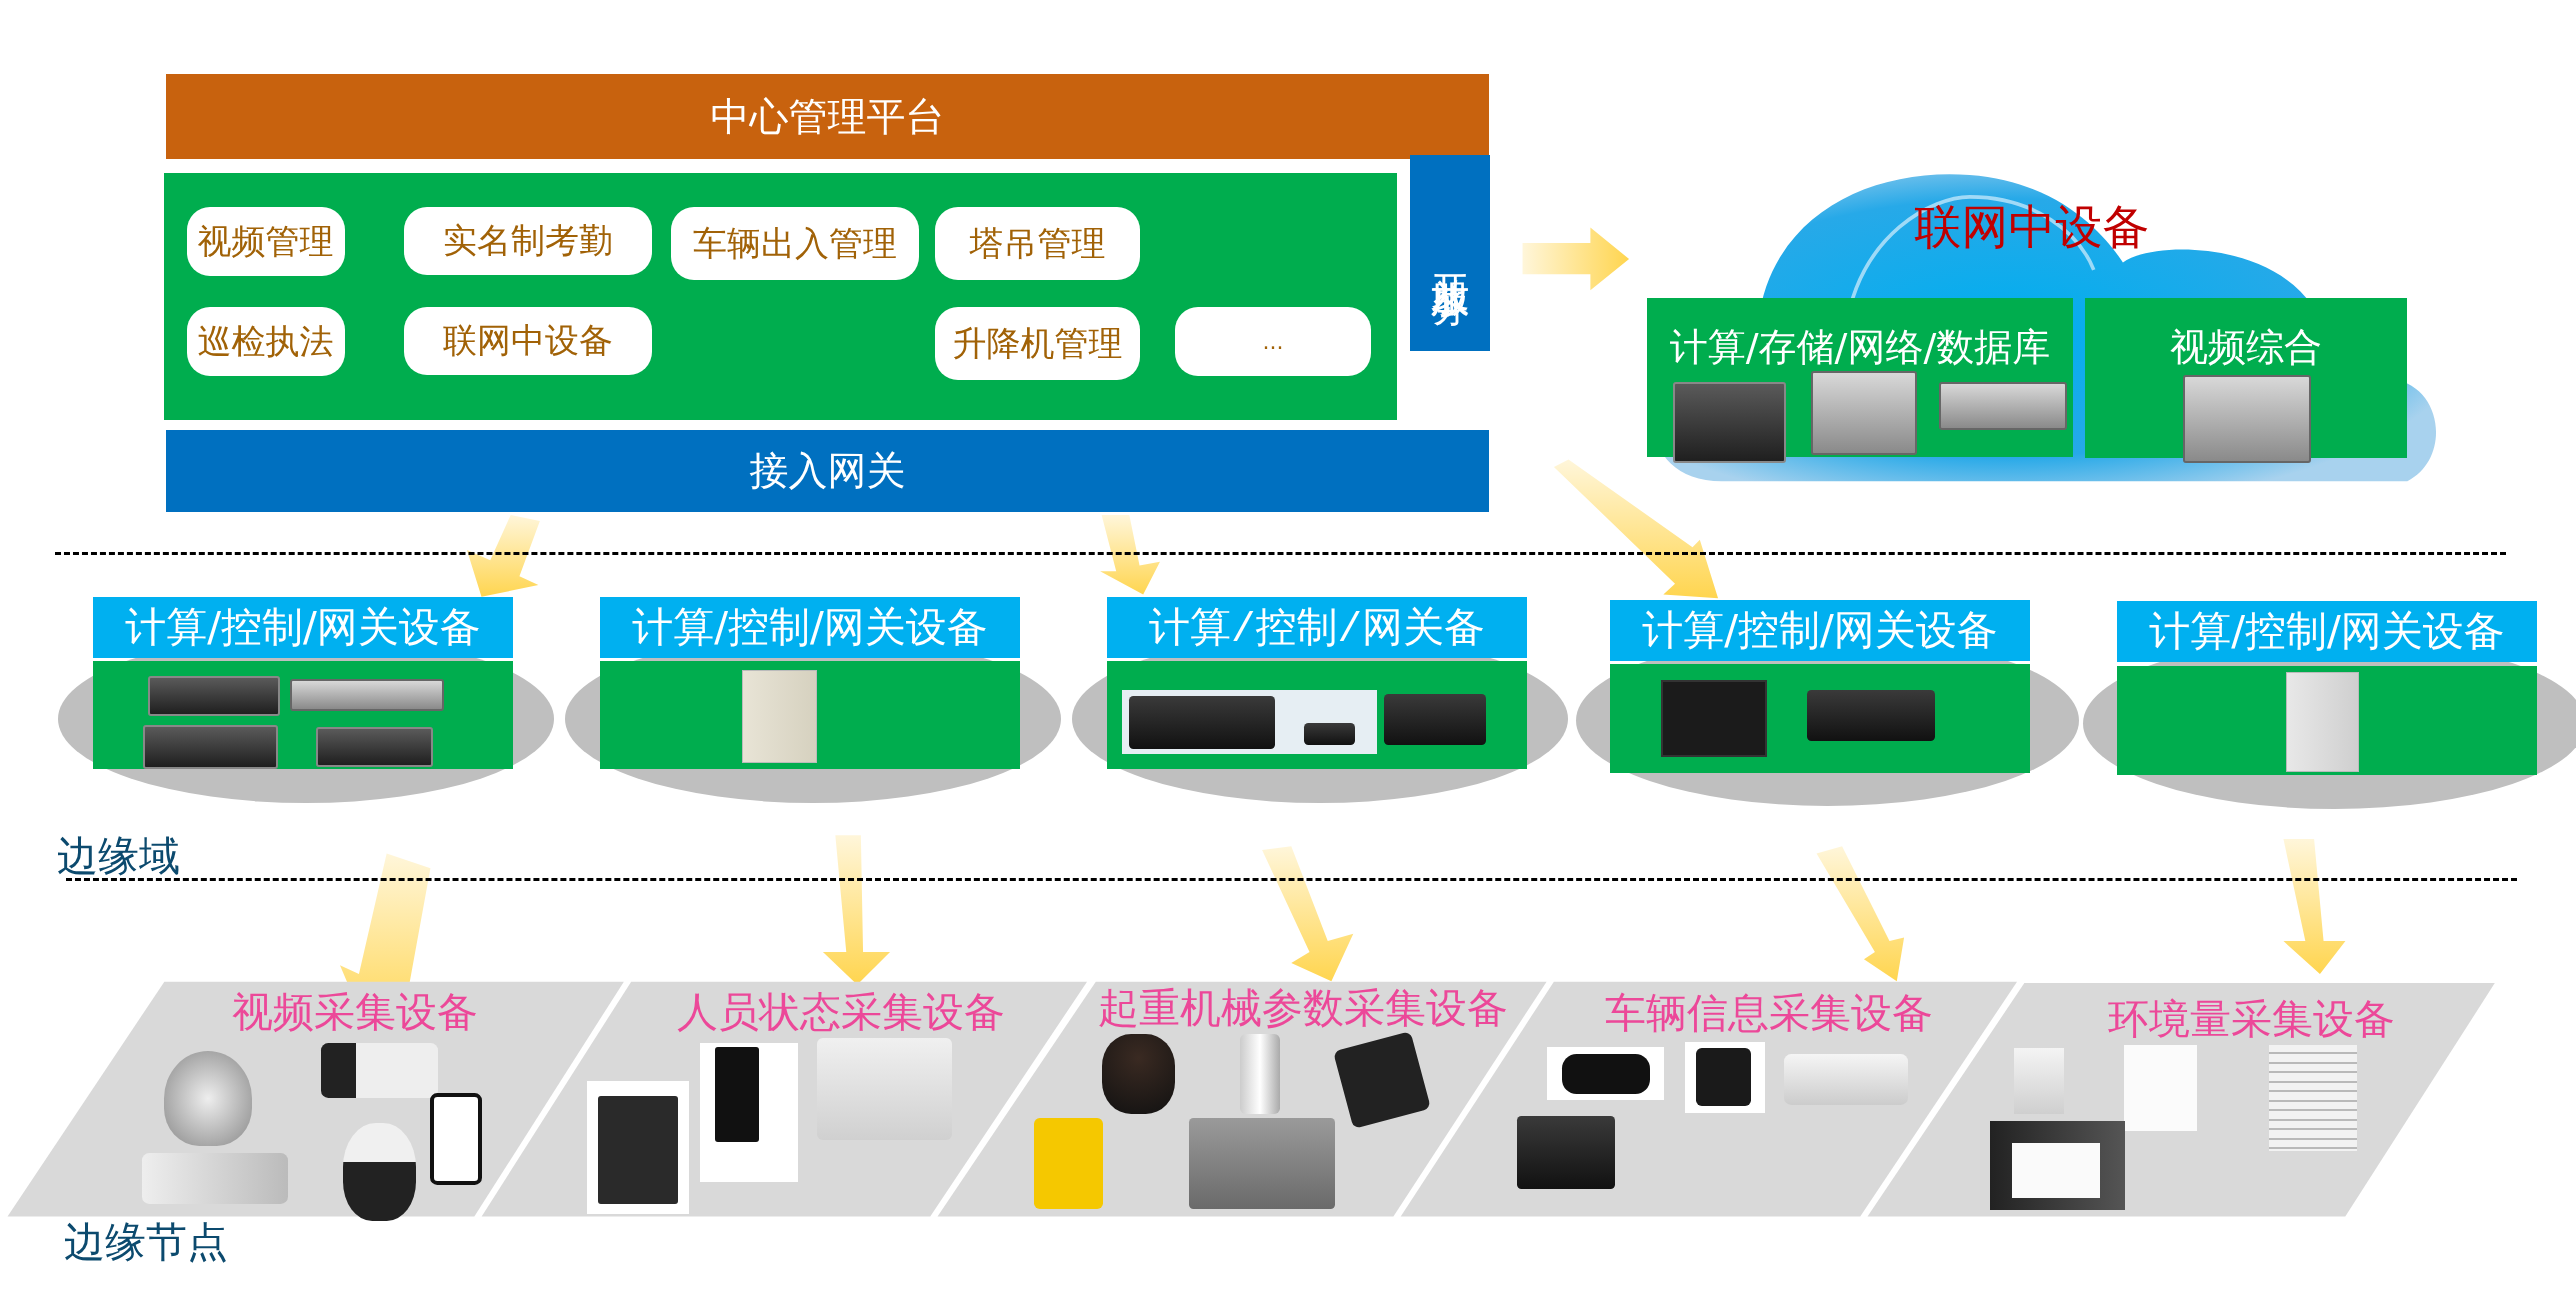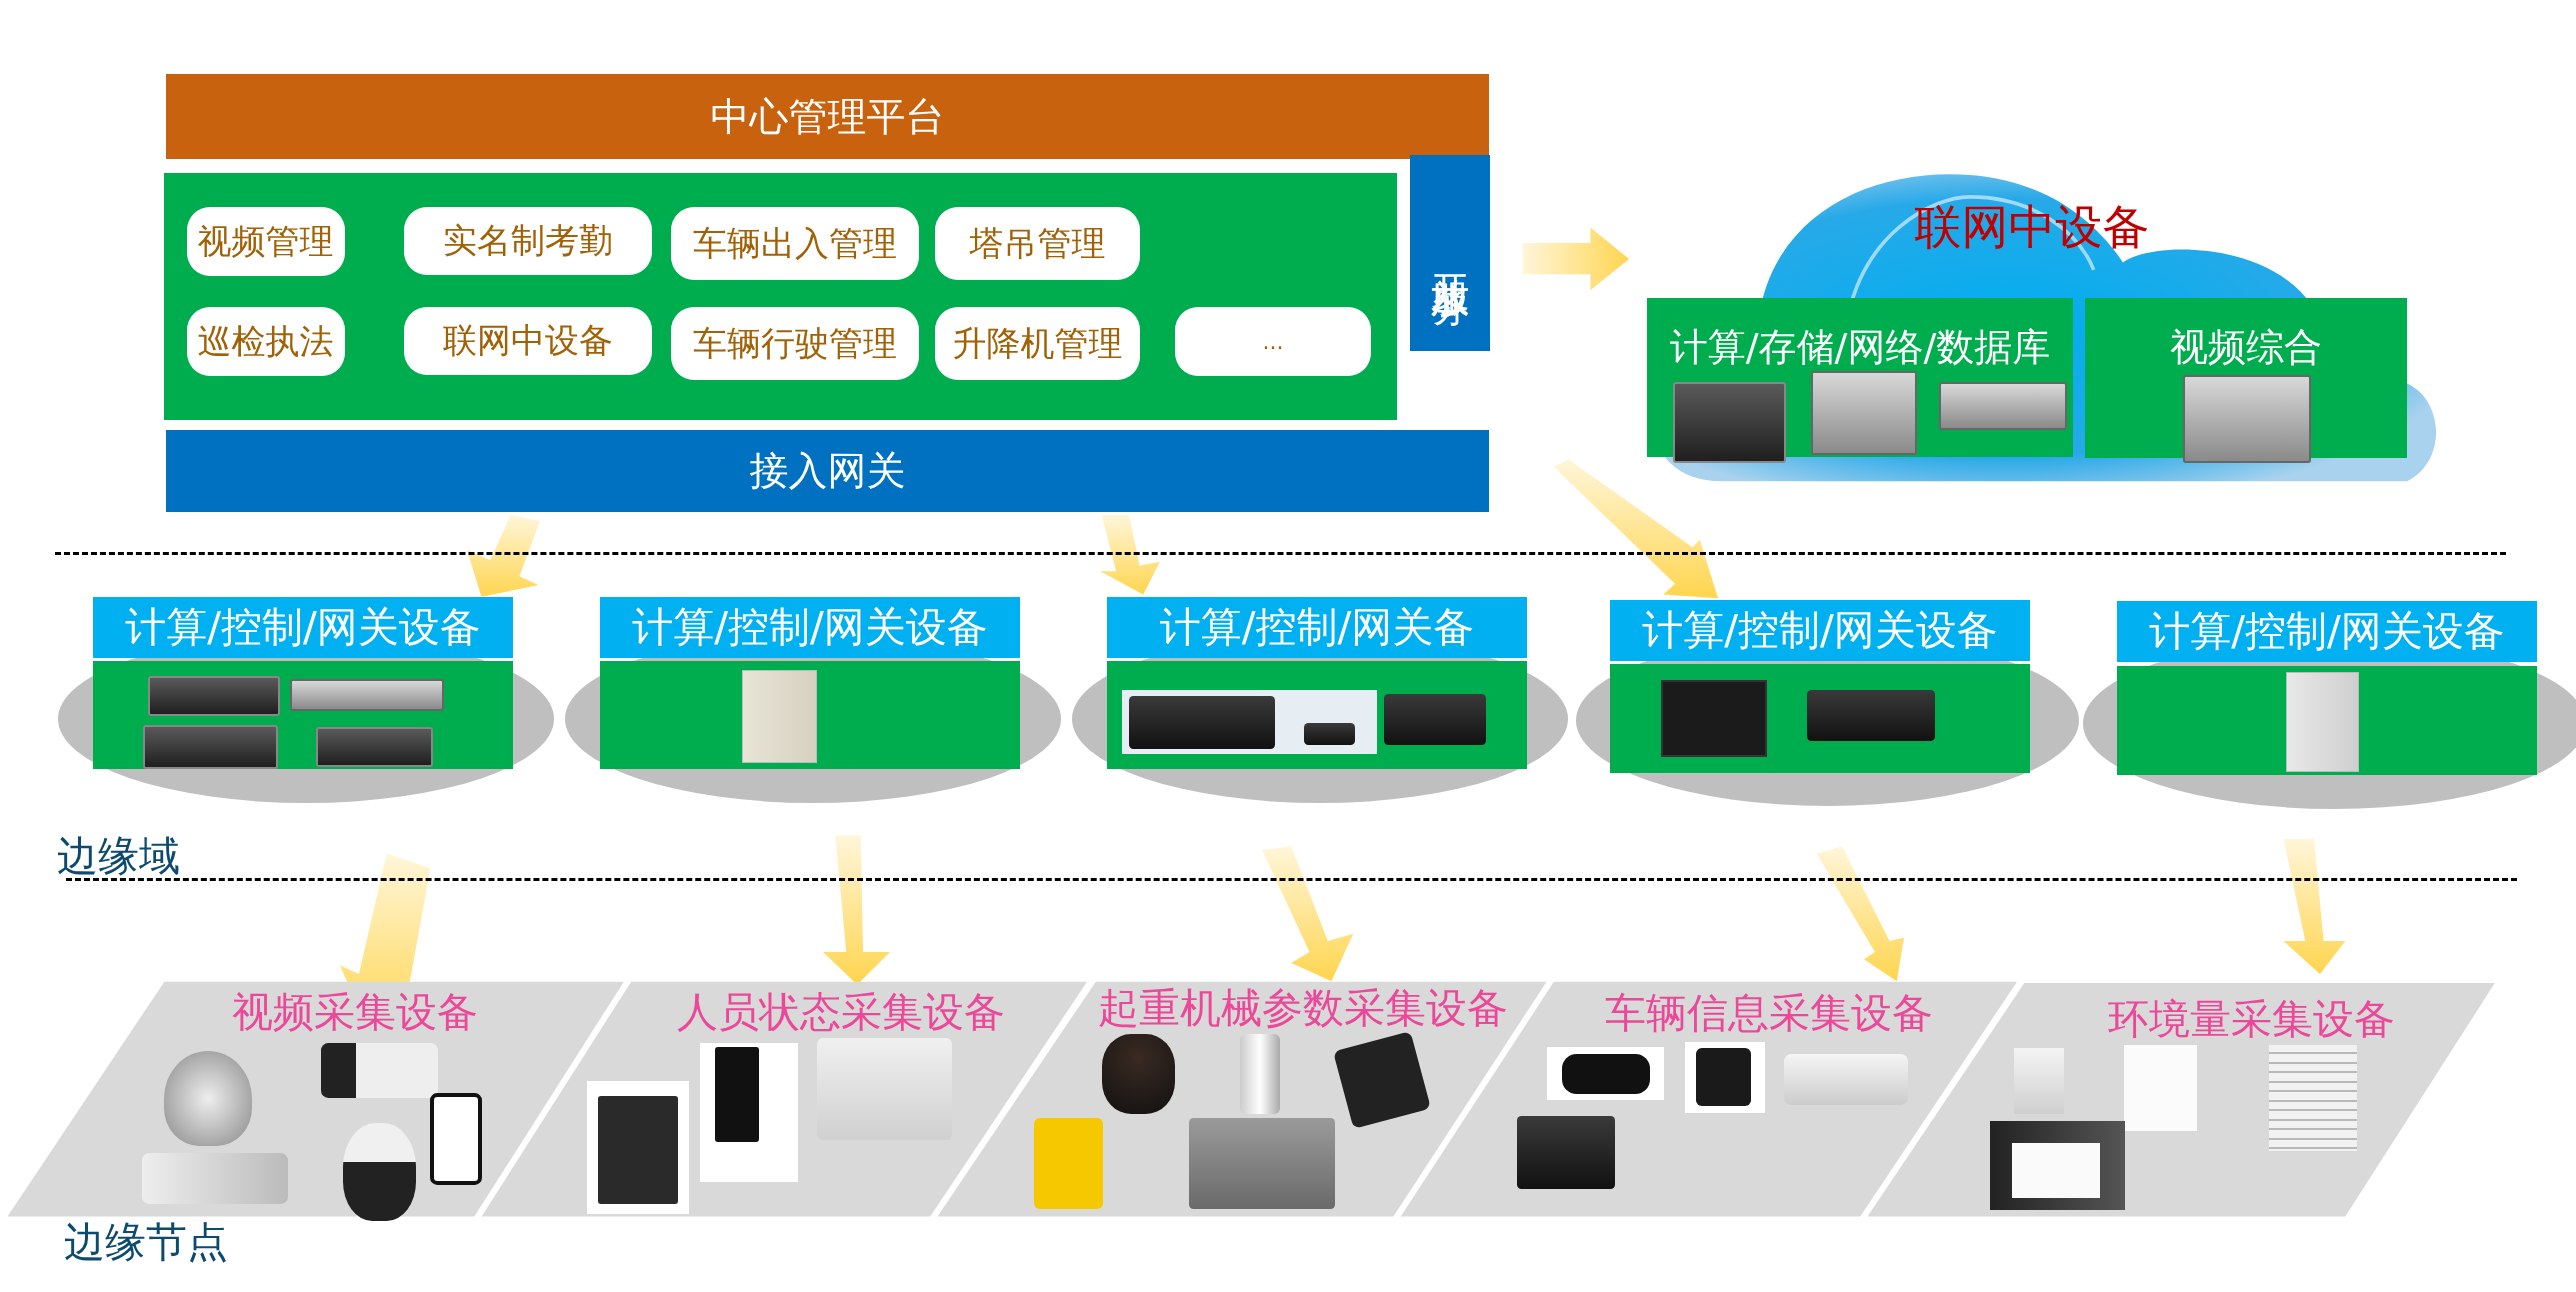--- a/index.html
+++ b/index.html
@@ -52,21 +52,20 @@
 
 <div class="abs apps-panel">
 
   <div class="app-box" style="left:22.6px;top:34px;width:158px;height:69px;">视频管理</div>
   <div class="app-box" style="left:240px;top:34px;width:248px;height:68px;">实名制考勤</div>
   <div class="app-box" style="left:507px;top:34px;width:248px;height:73px;">车辆出入管理</div>
   <div class="app-box" style="left:771px;top:34px;width:205px;height:73px;">塔吊管理</div>
 
   <div class="app-box" style="left:22.6px;top:134px;width:158px;height:69px;">巡检执法</div>
   <div class="app-box" style="left:240px;top:134px;width:248px;height:68px;">联网中设备</div>
-  <div class="app-box" style="left:507px;top:134px;width:248px;height:73px;">车辆行驶管理</div>
   <div class="app-box" style="left:771px;top:134px;width:205px;height:73px;">升降机管理</div>
   <div class="app-box" style="left:1011px;top:134px;width:196px;height:69px;font-size:22px;">...</div>
 </div>
 
 <div class="abs center open-svc">开放服务</div>
 <div class="abs center gateway-bar">接入网关</div>
 
 <svg class="abs" style="left:0;top:0;" width="2576" height="1292" viewBox="0 0 3531 1771">
   <defs>
     <linearGradient id="gR" x1="0" y1="0" x2="1" y2="0">
@@ -131,21 +130,21 @@
     <div class="dev srv" style="left:223px;top:66px;width:113px;height:36px;"></div>
   </div>
 
   <div class="gw-ellipse" style="left:565px;top:635px;width:496px;height:168px;"></div>
   <div class="gw-label" style="left:600px;top:597px;width:420px;height:61px;">计算/控制/网关设备</div>
   <div class="gw-body" style="left:600px;top:661px;width:420px;height:108px;">
     <div class="dev cab-light" style="left:142px;top:8.8px;width:73px;height:91px;"></div>
   </div>
 
   <div class="gw-ellipse" style="left:1072px;top:635px;width:496px;height:168px;"></div>
-  <div class="gw-label" style="left:1107px;top:597px;width:420px;height:61px;">计算/控制/网关备</div>
+  <div class="gw-label" style="left:1107px;top:597px;width:420px;height:61px;font-family:Liberation Mono, monospace;">计算/控制/网关备</div>
   <div class="gw-body" style="left:1107px;top:661px;width:420px;height:108px;">
     <div class="dev" style="left:14.6px;top:29px;width:160px;height:64px;background:#e6eef3;">
       <div class="dark-box" style="position:absolute;left:7.3px;top:5.8px;width:146px;height:53px;"></div>
     </div>
     <div class="dev" style="left:175px;top:29px;width:95px;height:64px;background:#e6eef3;">
       <div class="dark-box" style="position:absolute;left:22px;top:33px;width:51px;height:22px;"></div>
     </div>
     <div class="dev dark-box" style="left:277px;top:33px;width:102px;height:51px;"></div>
   </div>
 

